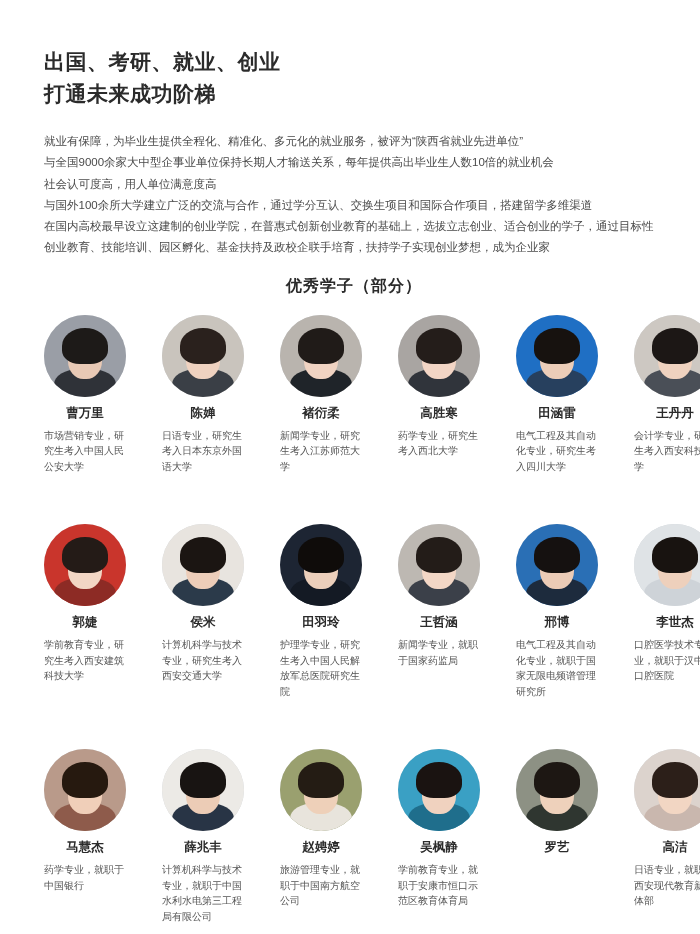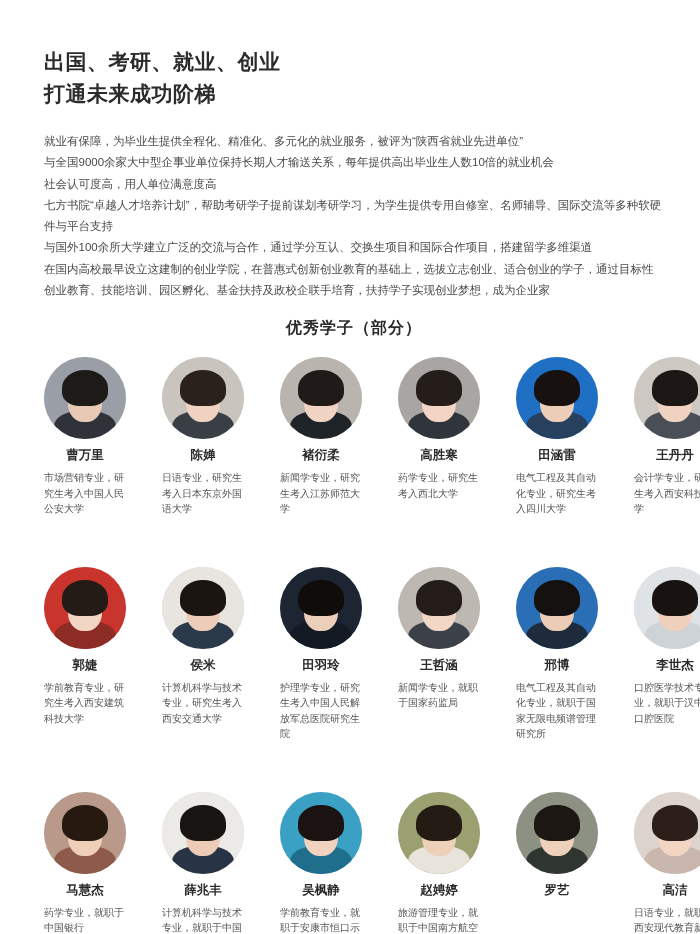--- a/index.html
+++ b/index.html
@@ -130,21 +130,20 @@
 
   <div class="headline">
     <div>出国、考研、就业、创业</div>
     <div>打通未来成功阶梯</div>
   </div>
 
   <div class="intro">
     <p>就业有保障，为毕业生提供全程化、精准化、多元化的就业服务，被评为“陕西省就业先进单位”</p>
     <p>与全国9000余家大中型企事业单位保持长期人才输送关系，每年提供高出毕业生人数10倍的就业机会</p>
     <p>社会认可度高，用人单位满意度高</p>
-    <p>七方书院“卓越人才培养计划”，帮助考研学子提前谋划考研学习，为学生提供专用自修室、名师辅导、国际交流等多种软硬件与平台支持</p>
     <p>与国外100余所大学建立广泛的交流与合作，通过学分互认、交换生项目和国际合作项目，搭建留学多维渠道</p>
     <p>在国内高校最早设立这建制的创业学院，在普惠式创新创业教育的基础上，选拔立志创业、适合创业的学子，通过目标性创业教育、技能培训、园区孵化、基金扶持及政校企联手培育，扶持学子实现创业梦想，成为企业家</p>
   </div>
 
   <div class="section-title">优秀学子（部分）</div>
 
   <div class="grid" id="grid">
       <div class="person">
         <div class="avatar">
           <div class="bg" style="background: rgb(154, 158, 166);"></div>
@@ -280,40 +279,40 @@
           <div class="bg" style="background: rgb(236, 234, 230);"></div>
           <div class="body" style="background: rgb(40, 52, 69);"></div>
           <div class="face" style="background: rgb(236, 204, 182);"></div>
           <div class="hair" style="background: rgb(24, 20, 18);"></div>
         </div>
         <div class="name">薛兆丰</div>
         <div class="desc">计算机科学与技术专业，就职于中国水利水电第三工程局有限公司</div>
       </div>
       <div class="person">
         <div class="avatar">
+          <div class="bg" style="background: rgb(154, 160, 111);"></div>
+          <div class="body" style="background: rgb(232, 228, 220);"></div>
+          <div class="face" style="background: rgb(238, 208, 185);"></div>
+          <div class="hair" style="background: rgb(36, 28, 20);"></div>
+        </div>
+        <div class="name">赵娉婷</div>
+        <div class="desc">旅游管理专业，就职于中国南方航空公司</div>
+      </div>
+      <div class="person">
+        <div class="avatar">
           <div class="bg" style="background: rgb(58, 160, 196);"></div>
           <div class="body" style="background: rgb(31, 110, 140);"></div>
           <div class="face" style="background: rgb(240, 210, 191);"></div>
           <div class="hair" style="background: rgb(26, 19, 17);"></div>
         </div>
         <div class="name">吴枫静</div>
         <div class="desc">学前教育专业，就职于安康市恒口示范区教育体育局</div>
       </div>
       <div class="person">
         <div class="avatar">
-          <div class="bg" style="background: rgb(154, 160, 111);"></div>
-          <div class="body" style="background: rgb(232, 228, 220);"></div>
-          <div class="face" style="background: rgb(238, 208, 185);"></div>
-          <div class="hair" style="background: rgb(36, 28, 20);"></div>
-        </div>
-        <div class="name">赵娉婷</div>
-        <div class="desc">旅游管理专业，就职于中国南方航空公司</div>
-      </div>
-      <div class="person">
-        <div class="avatar">
           <div class="bg" style="background: rgb(141, 145, 132);"></div>
           <div class="body" style="background: rgb(47, 54, 48);"></div>
           <div class="face" style="background: rgb(238, 209, 187);"></div>
           <div class="hair" style="background: rgb(29, 23, 19);"></div>
         </div>
         <div class="name">罗艺</div>
       </div>
       <div class="person">
         <div class="avatar">
           <div class="bg" style="background: rgb(220, 211, 205);"></div>

